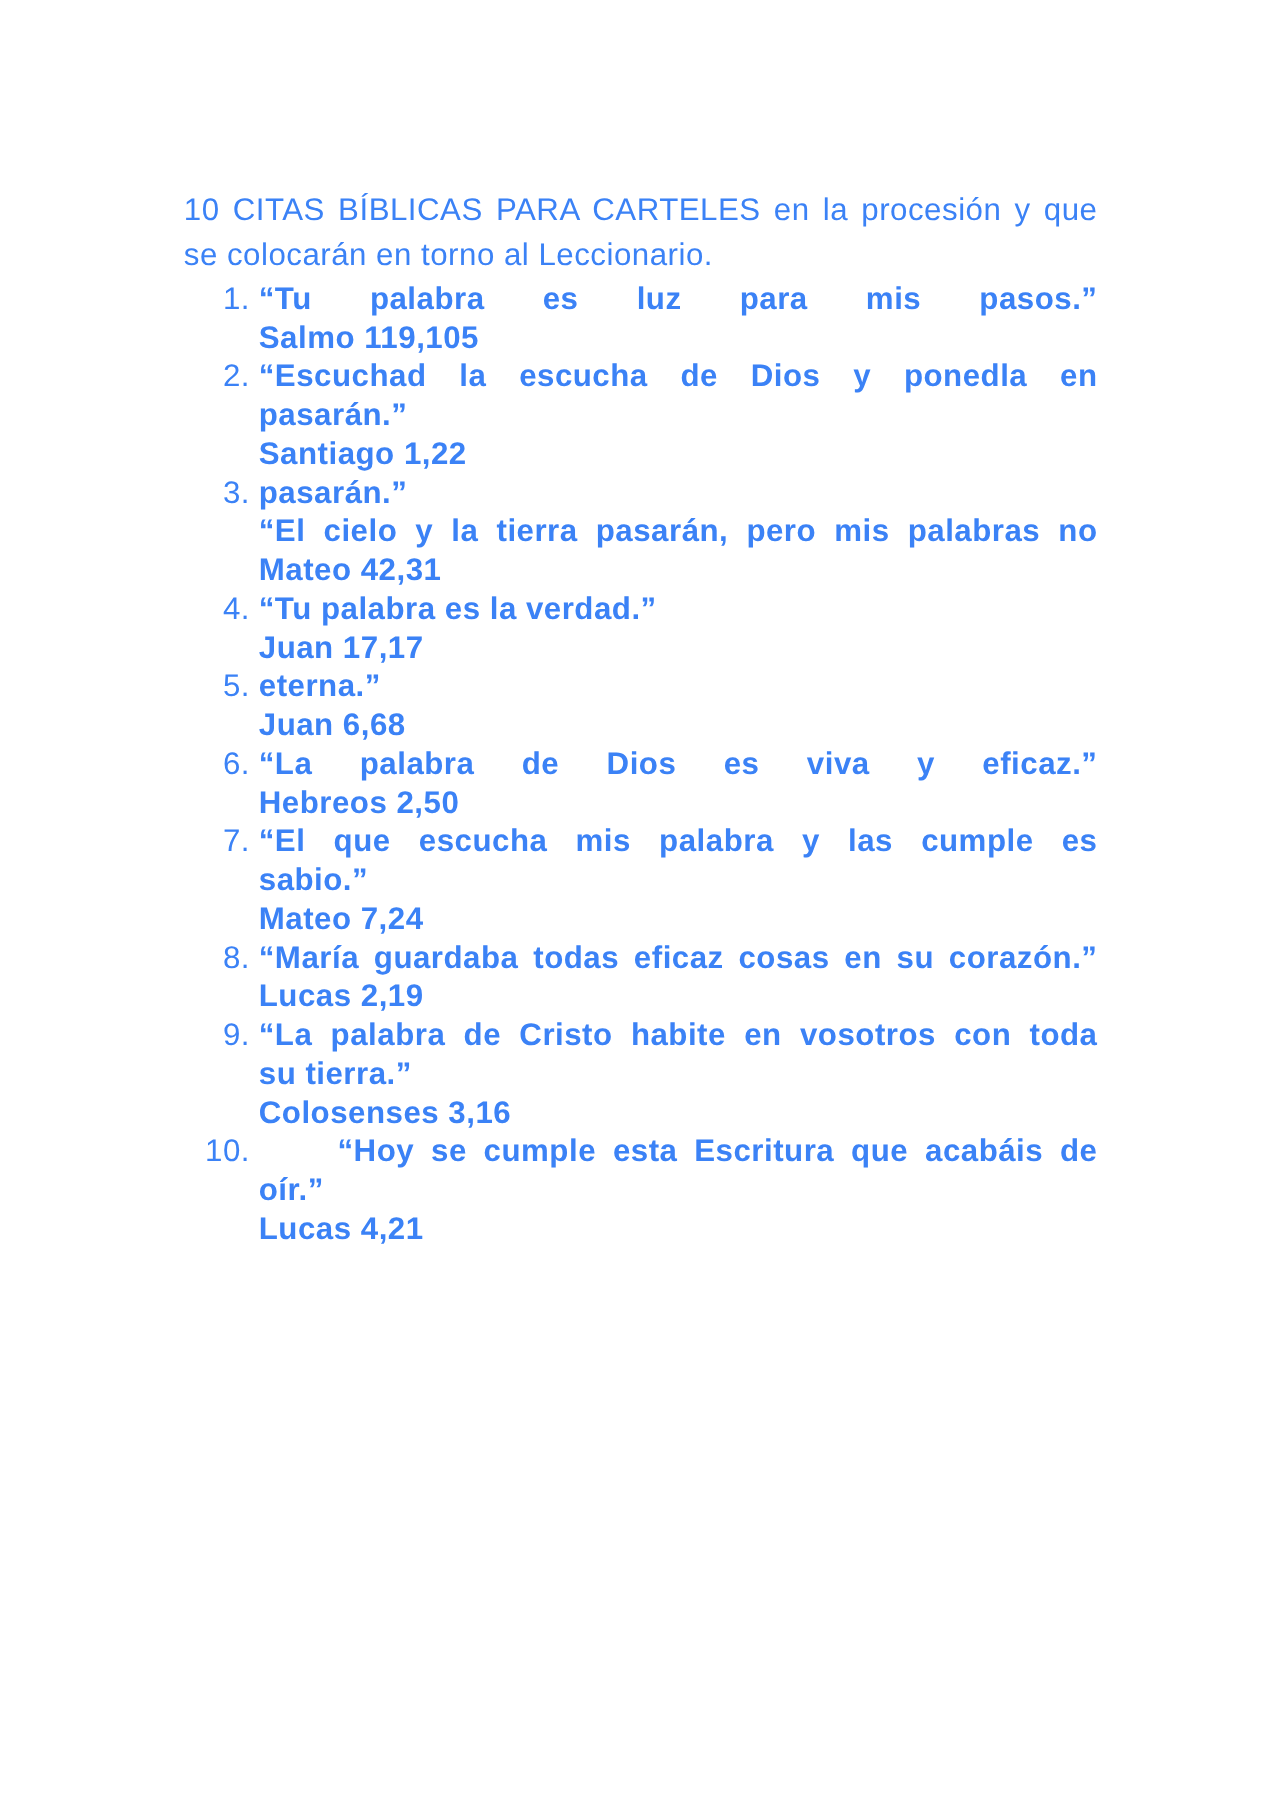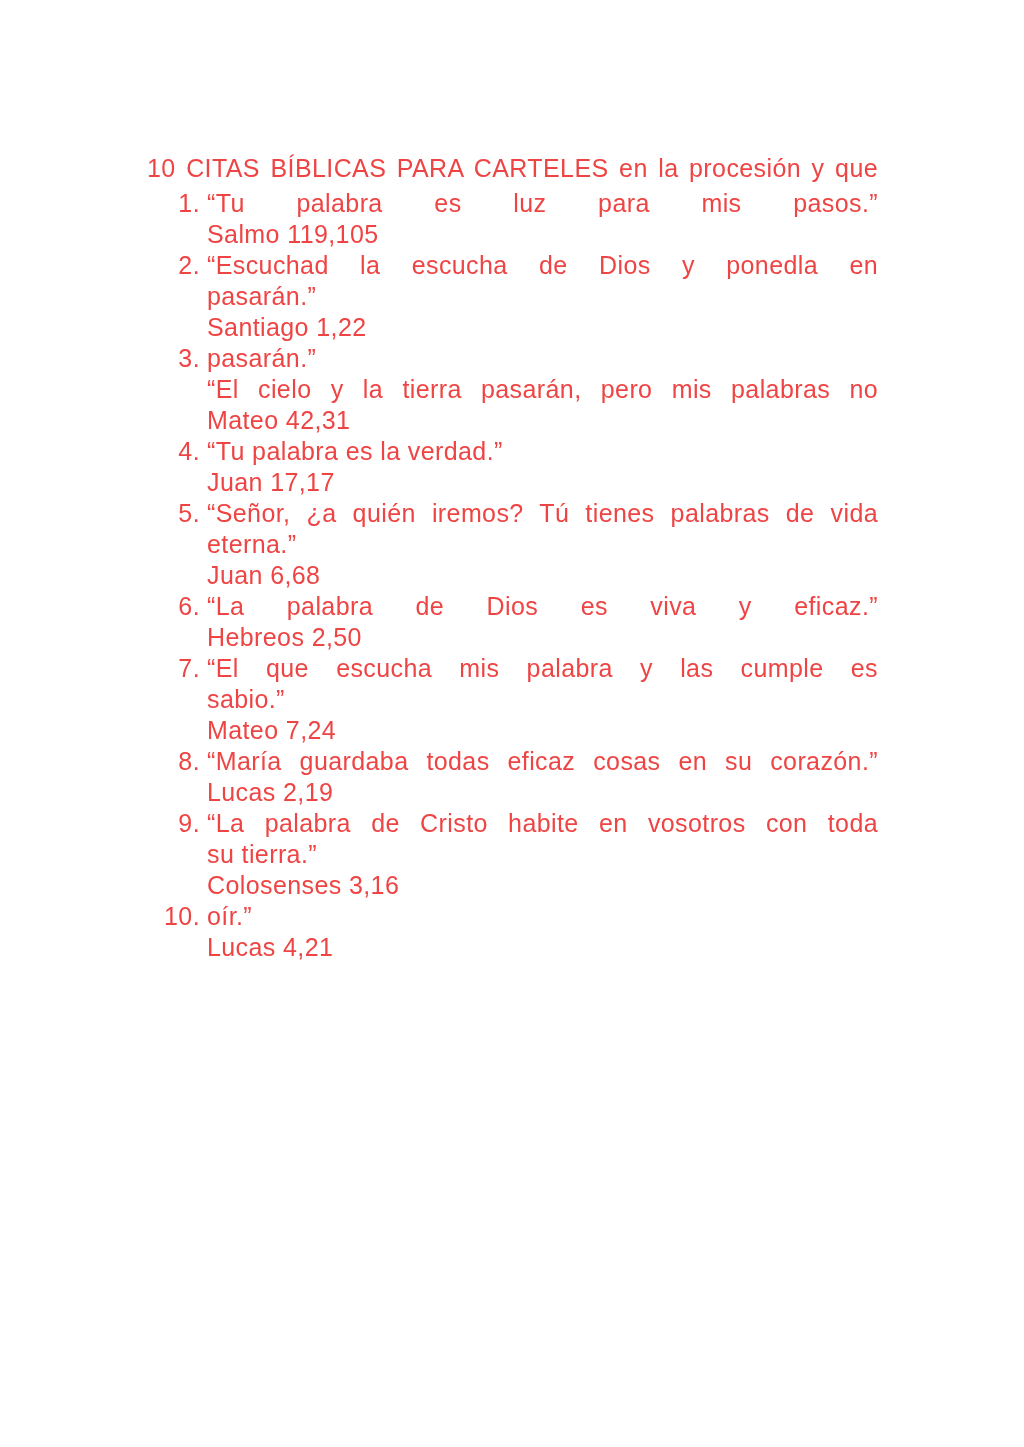--- a/index.html
+++ b/index.html
@@ -7,21 +7,21 @@
     padding: 0;
     background: #ffffff;
   }
   .page {
     position: relative;
     width: 1024px;
     height: 1447px;
     background: #ffffff;
     overflow: hidden;
     font-family: "Liberation Sans", "DejaVu Sans", sans-serif;
-    color: #ef4444;
+    color: #3b82f6;
   }
   .doc {
     position: absolute;
     left: 147px;
     top: 150px;
     width: 731px;
   }
   .hline {
     font-size: 25px;
     line-height: 36px;
@@ -46,37 +46,39 @@
     letter-spacing: 0.4px;
   }
   .itxt {
     flex: 1;
     min-width: 0;
   }
   .line {
     font-size: 25px;
     line-height: 31px;
     letter-spacing: 0.4px;
+    font-weight: bold;
   }
   .j {
     text-align: justify;
     text-align-last: justify;
     text-justify: inter-word;
   }
   .ind {
     text-indent: 63px;
   }
 </style>
 </head>
 <body>
 
 <div class="page">
   <div class="doc">
     <div class="heading">
         <div class="hline j">10 CITAS BÍBLICAS PARA CARTELES en la procesión y que</div>
+        <div class="hline">se colocarán en torno al Leccionario.</div>
       </div>
     <div class="quote-list">
   <div class="item">
     <div class="num">1.</div>
     <div class="itxt">
             <div class="line j">“Tu palabra es luz para mis pasos.”</div>
             <div class="line">Salmo 119,105</div>
           </div>
   </div>
 
@@ -102,21 +104,20 @@
     <div class="num">4.</div>
     <div class="itxt">
             <div class="line">“Tu palabra es la verdad.”</div>
             <div class="line">Juan 17,17</div>
           </div>
   </div>
 
   <div class="item">
     <div class="num">5.</div>
     <div class="itxt">
-            <div class="line j">“Señor, ¿a quién iremos? Tú tienes palabras de vida</div>
             <div class="line">eterna.”</div>
             <div class="line">Juan 6,68</div>
           </div>
   </div>
 
   <div class="item">
     <div class="num">6.</div>
     <div class="itxt">
             <div class="line j">“La palabra de Dios es viva y eficaz.”</div>
             <div class="line">Hebreos 2,50</div>
@@ -145,19 +146,20 @@
     <div class="itxt">
             <div class="line j">“La palabra de Cristo habite en vosotros con toda</div>
             <div class="line">su tierra.”</div>
             <div class="line">Colosenses 3,16</div>
           </div>
   </div>
 
   <div class="item">
     <div class="num">10.</div>
     <div class="itxt">
+            <div class="line j ind">“Hoy se cumple esta Escritura que acabáis de</div>
             <div class="line">oír.”</div>
             <div class="line">Lucas 4,21</div>
           </div>
   </div>
 </div>
   </div>
 </div>
 
 </body></html>

